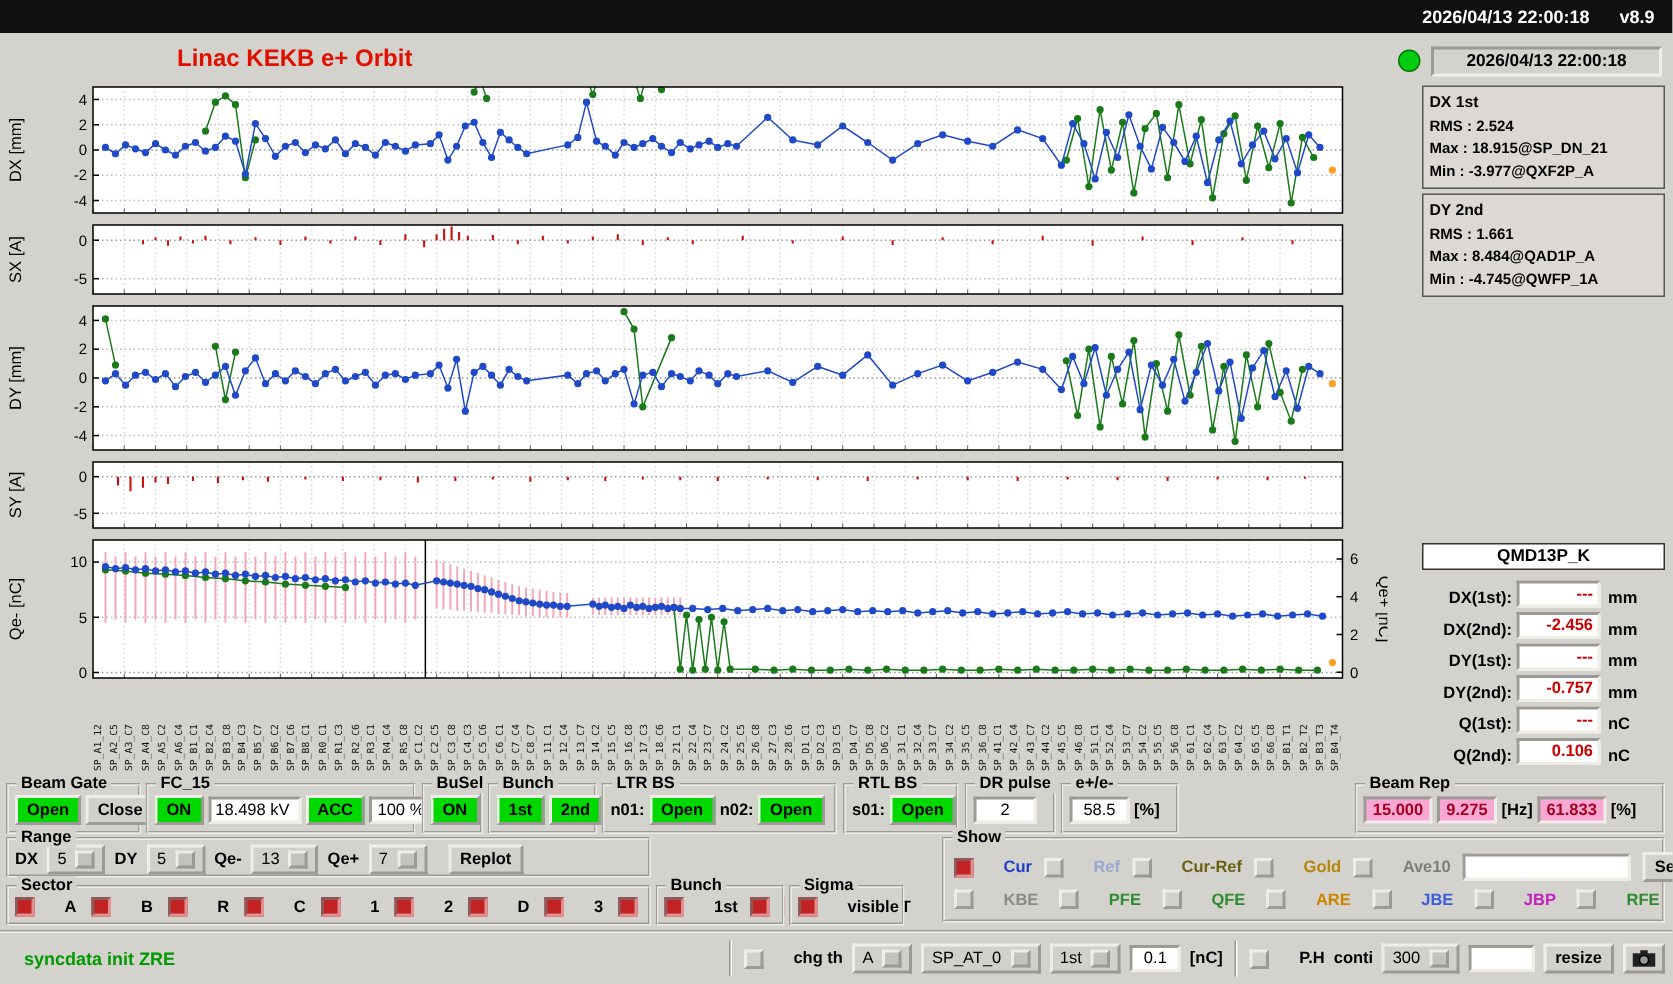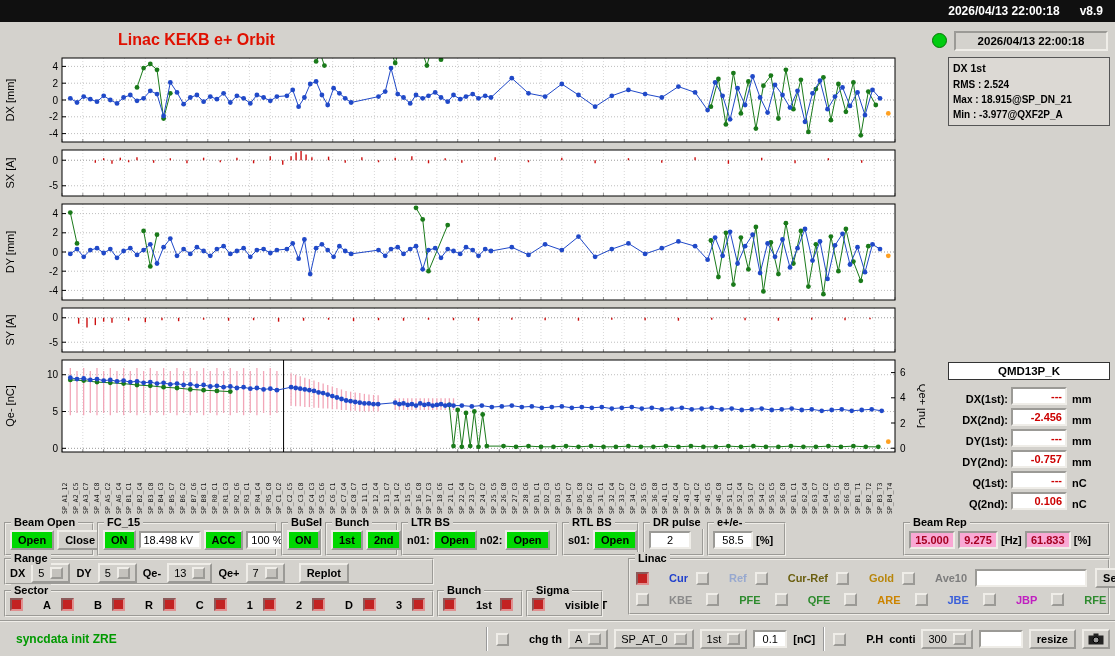--- a/index.html
+++ b/index.html
@@ -1279,20 +1279,26 @@
     <span>SP_B4_T4</span>
   </div>
 
 <div id="stats-col">
     <div class="statbox">
       <div class="st-title">DX 1st</div>
       <div>RMS : 2.524</div>
       <div>Max : 18.915@SP_DN_21</div>
       <div>Min : -3.977@QXF2P_A</div>
     </div>
+    <div class="statbox">
+      <div class="st-title">DY 2nd</div>
+      <div>RMS : 1.661</div>
+      <div>Max : 8.484@QAD1P_A</div>
+      <div>Min : -4.745@QWFP_1A</div>
+    </div>
   </div>
 
 <div id="qmd-panel">
   <div class="qmd-title">QMD13P_K</div>
   <div id="qmd-rows" style="margin-top:4px">
       <div class="qmd-row">
         <span class="ql">DX(1st):</span>
         <span class="qv">---</span>
         <span class="qu">mm</span>
       </div>
@@ -1318,21 +1324,21 @@
       </div>
       <div class="qmd-row">
         <span class="ql">Q(2nd):</span>
         <span class="qv">0.106</span>
         <span class="qu">nC</span>
       </div>
     </div>
 </div>
 
 <div class="gbox" style="left:4px;top:522px;width:90px;height:34px">
-  <span class="glabel">Beam Open</span>
+  <span class="glabel">Beam Gate</span>
   <div class="grow">
     <button class="btn green">Open</button>
     <button class="btn">Close</button>
   </div>
 </div>
 
 <div class="gbox" style="left:97px;top:522px;width:180px;height:34px">
   <span class="glabel">FC_15</span>
   <div class="grow">
     <button class="btn green">ON</button>
@@ -1422,21 +1428,21 @@
     <span class="ulabel">Qe+</span>
     <span class="dd">
         <span>7</span>
         <span class="ddmark"></span>
       </span>
     <button class="btn" style="margin-left:8px">Replot</button>
   </div>
 </div>
 
 <div class="gbox" style="left:628px;top:558px;width:482px;height:57px">
-  <span class="glabel">Linac</span>
+  <span class="glabel">Show</span>
   <div class="show-rows">
     <div class="srow">
       <span id="show-row1" class="srow" style="gap:8px">
           <span class="chkitem">
             <span class="chk on"></span>
             <span style="color: rgb(31, 63, 204);">Cur</span>
           </span>
           <span class="chkitem">
             <span class="chk"></span>
             <span style="color: rgb(151, 168, 207);">Ref</span>

